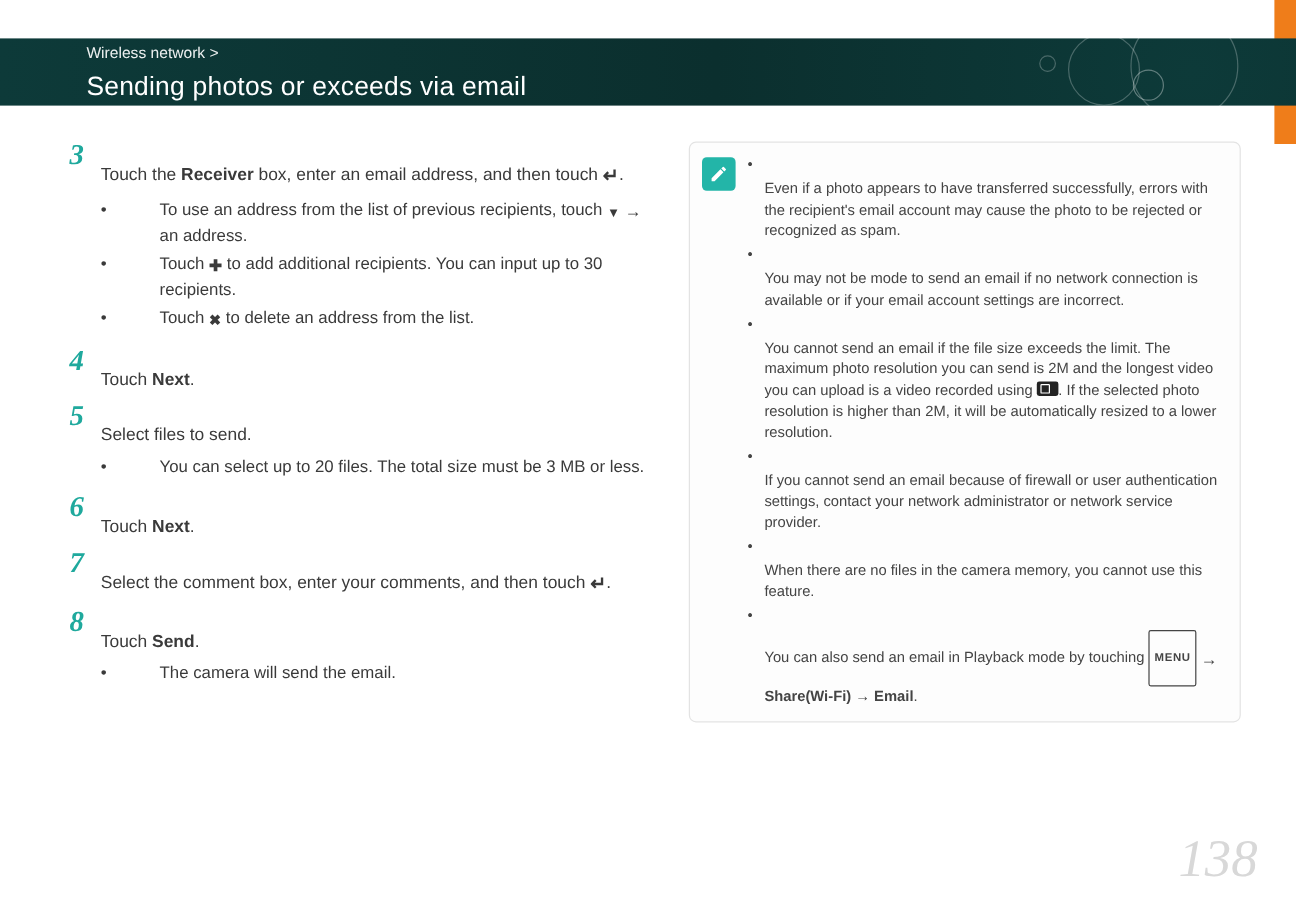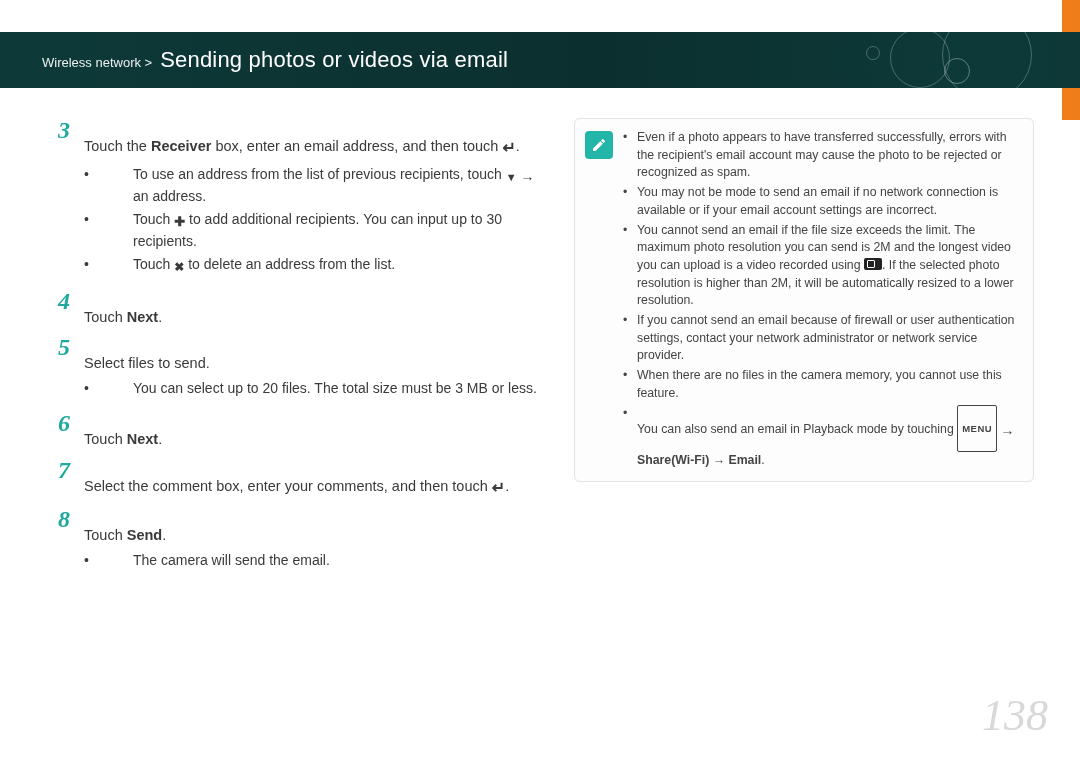--- a/index.html
+++ b/index.html
@@ -14,25 +14,26 @@
   
   .header {
     position: absolute;
     left: 0; top: 32px;
     width: 100%; height: 56px;
     background: radial-gradient(circle at 92% 50%, #0d3a39 0%, #0b2f2e 40%, #0d3a39 100%);
     display: flex;
     align-items: center;
   }
   .header-inner {
-    padding-left: 42px;
+    padding-left: 72px;
     color: #fff;
     display: flex;
     align-items: baseline;
     gap: 8px;
+    flex-direction: column;
   }
   .breadcrumb-prefix {
     font-size: 13px;
     font-weight: 300;
     opacity: 0.92;
   }
   .breadcrumb-title {
     font-size: 22px;
     font-weight: 300;
     letter-spacing: 0.2px;
@@ -113,21 +114,21 @@
   }
   .note-icon {
     width: 28px; height: 28px;
     background: #23b5a8;
     border-radius: 4px;
     display: flex; align-items: center; justify-content: center;
   }
   .note-icon svg { width: 16px; height: 16px; fill: #fff; }
   .note-list .bullet-row { display: flex; margin-bottom: 2px; }
   .note-list .b { width: 14px; flex-shrink: 0; }
-  .note-list .t { flex: 1; }
+  .note-list .t { flex: 1; margin-top: 20px; }
   .note strong { font-weight: 700; }
   .menu-badge {
     display: inline-block;
     border: 1px solid #444;
     font-size: 9.5px;
     font-weight: 700;
     padding: 16px 4px;
     line-height: 13px;
     border-radius: 2px;
     vertical-align: 1px;
@@ -163,21 +164,21 @@
 
   <div class="spine"></div>
 
   <div class="header">
     <div class="deco d1"></div>
     <div class="deco d2"></div>
     <div class="deco d3"></div>
     <div class="deco d4"></div>
     <div class="header-inner">
       <span class="breadcrumb-prefix">Wireless network &gt;</span>
-      <span class="breadcrumb-title">Sending photos or videos via email</span>
+      <span class="breadcrumb-title">Sending photos or exceeds via email</span>
     </div>
   </div>
 
   <div class="content">
 
     <div class="col-left">
 
       <div class="step">
         <div class="step-num">3</div>
         <div class="step-body">

